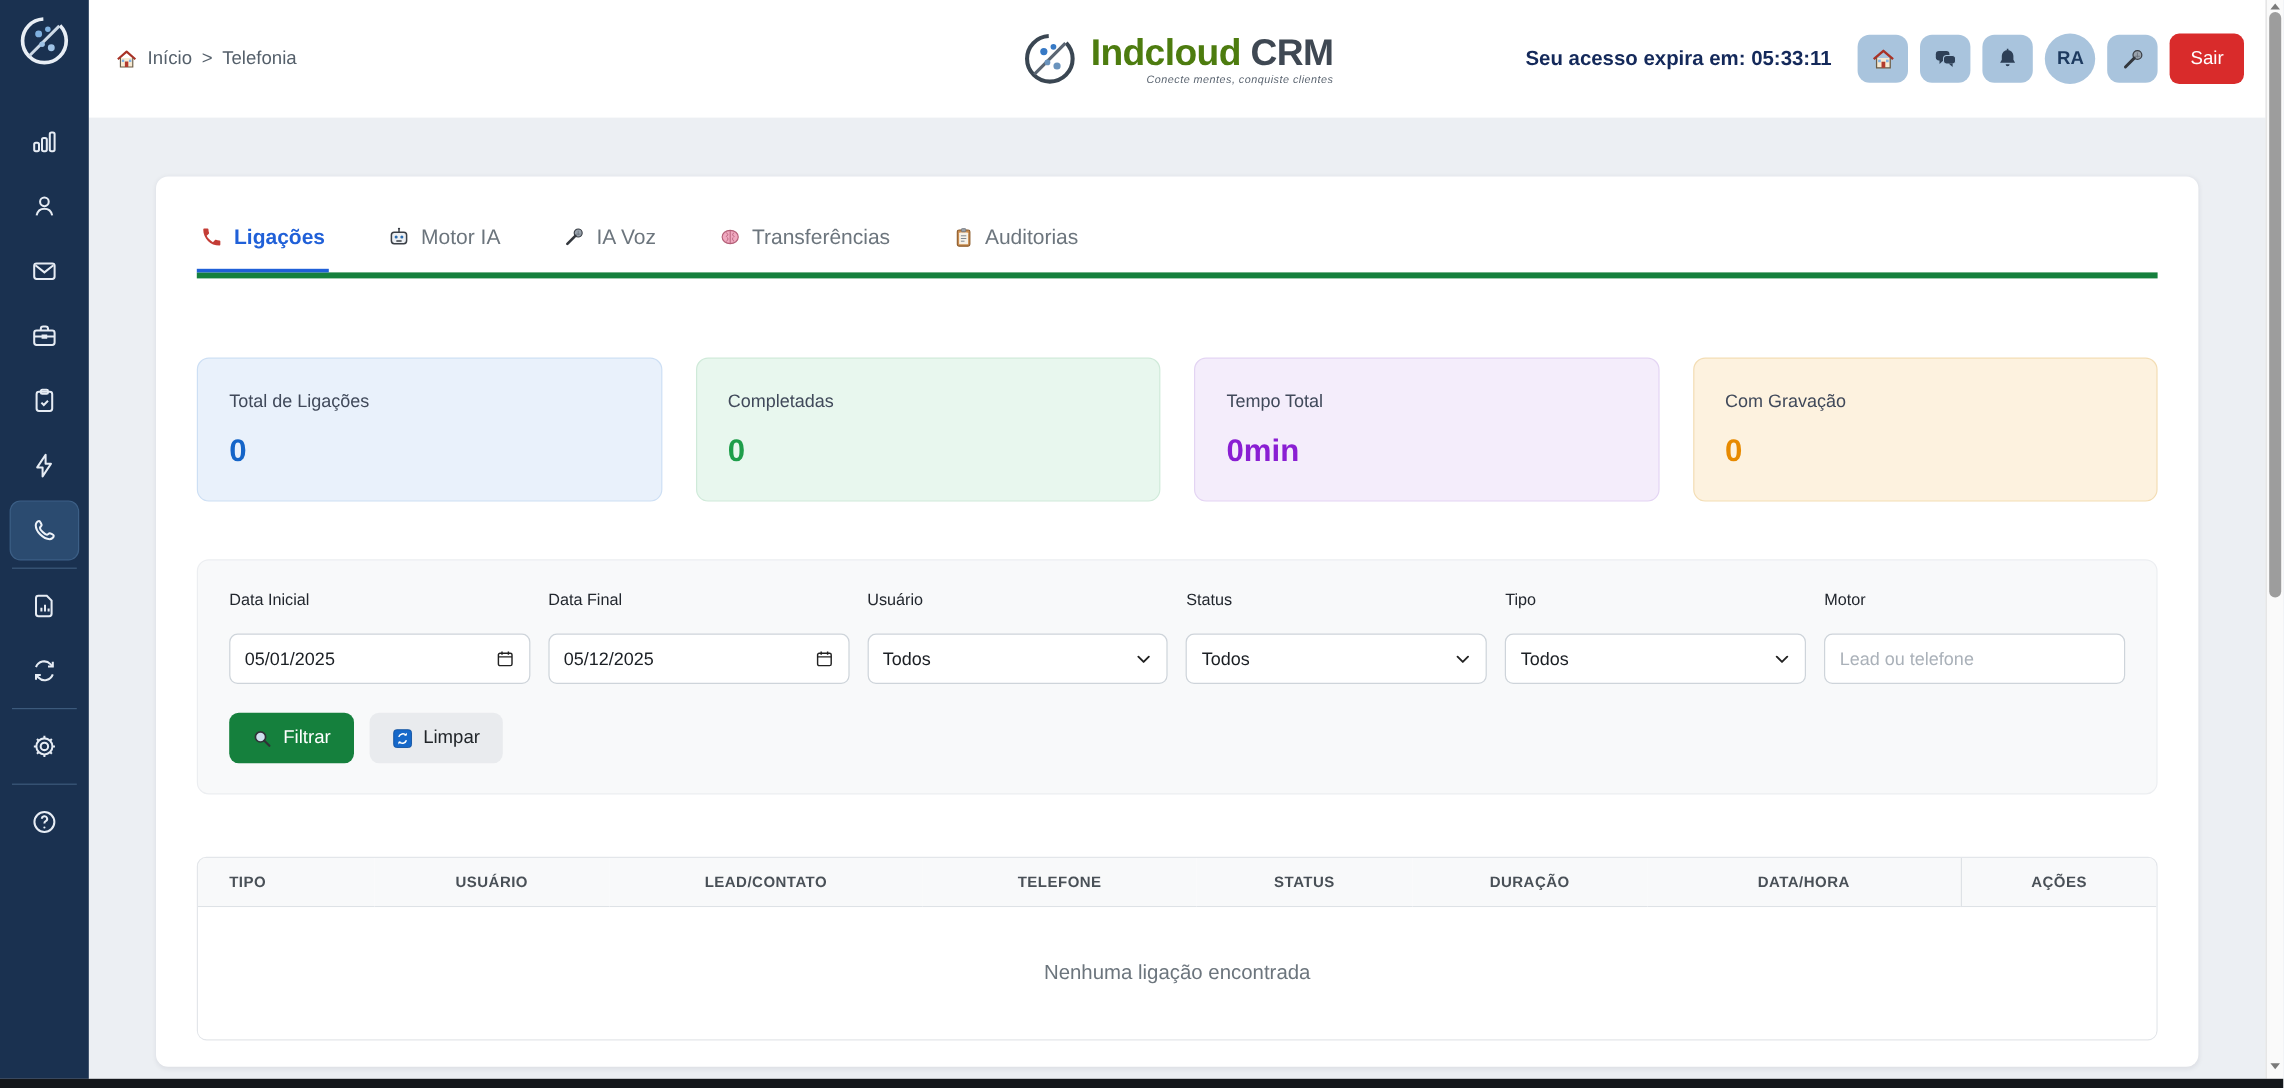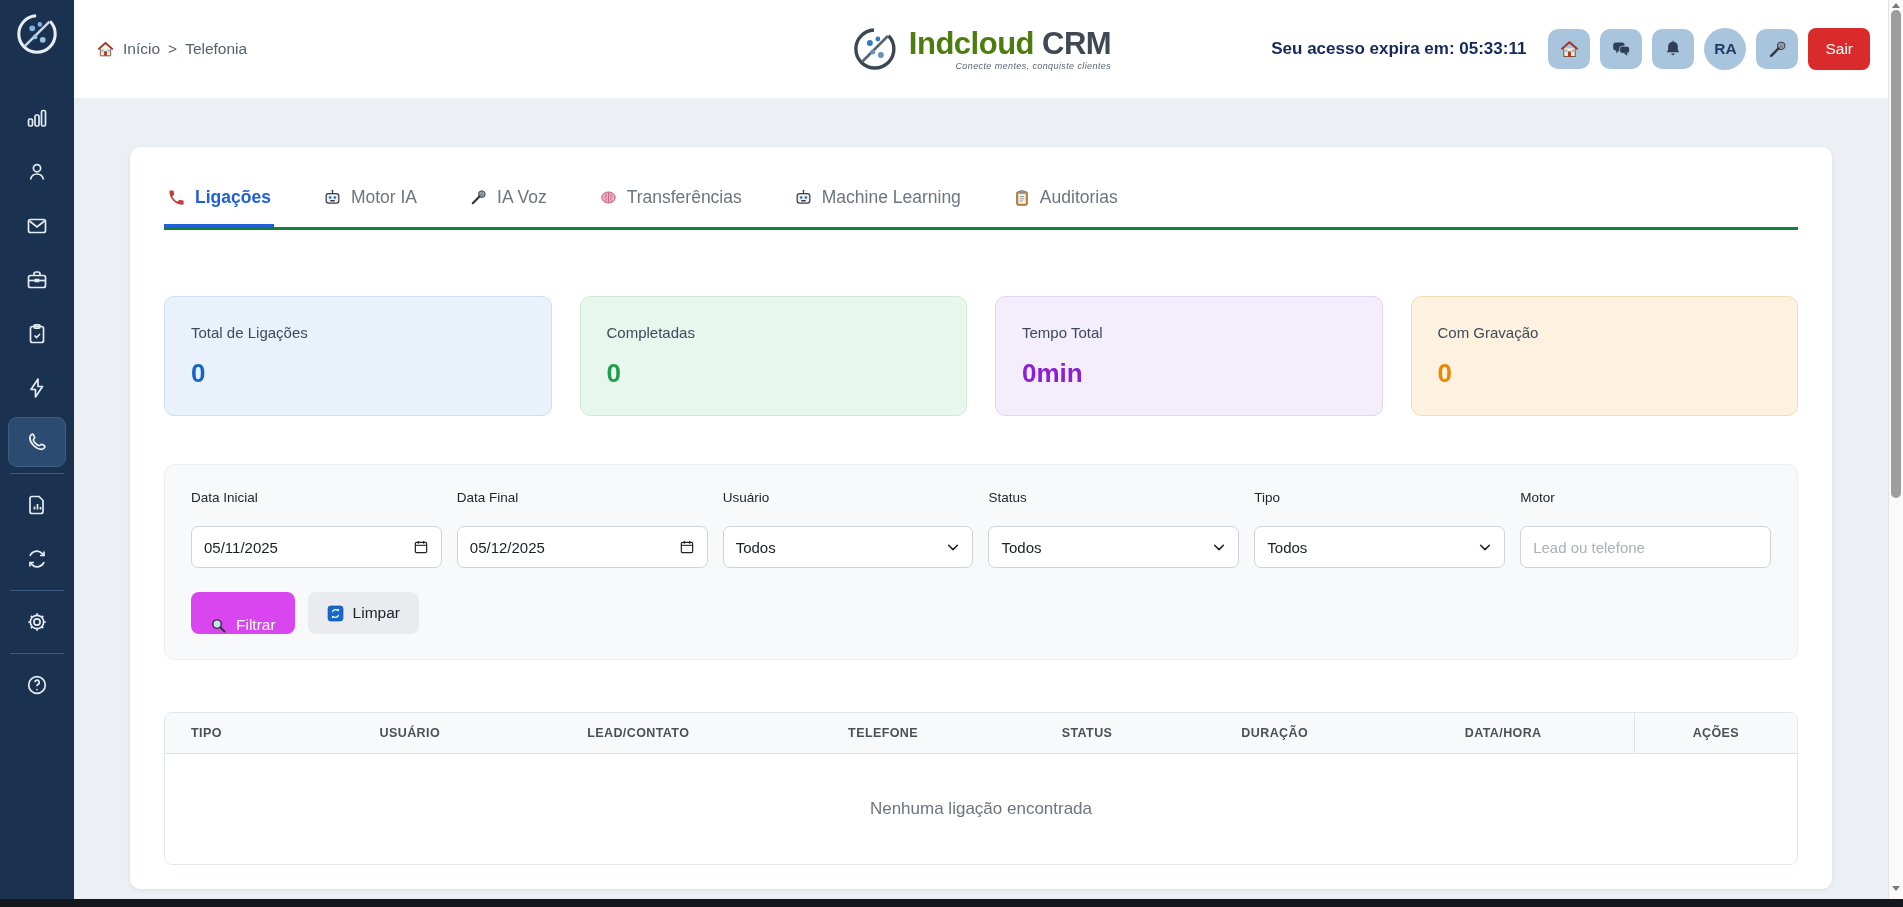--- a/index.html
+++ b/index.html
@@ -40,21 +40,21 @@
   .session-text { font-size:17px; font-weight:700; color:#14295a; margin-right:12px; white-space:nowrap; }
   .icon-btn { width:42px; height:40px; background:#a9c4dd; border:none; border-radius:10px; display:flex; align-items:center; justify-content:center; cursor:pointer; }
   .avatar { width:42px; height:42px; border-radius:50%; background:#a9c4dd; color:#1d3a5f; font-weight:700; font-size:15.5px; display:flex; align-items:center; justify-content:center; cursor:pointer; }
   .logout-btn { background:#d92b2b; color:#fff; border:none; border-radius:8px; height:42px; padding:0 17px; font-size:15.5px; font-family:inherit; display:flex; align-items:center; cursor:pointer; }
 
   
   .content { position:absolute; left:74px; top:95px; width:1814px; height:804px; overflow:hidden; }
   .main-card { margin:52px 56px 0; height:742px; background:#fff; border-radius:10px; box-shadow:0 1px 4px rgba(20,30,50,.08); padding:0 34px; }
 
   
-  .tabs-row { display:flex; gap:46px; padding-top:34px; border-bottom:3px solid #15803d; }
+  .tabs-row { display:flex; gap:46px; padding-top:34px; border-bottom:5px solid #15803d; }
   .tab { display:flex; align-items:center; gap:9px; padding:6px 3px 16px; font-size:17.5px; color:#6c757d; border-bottom:3px solid transparent; cursor:pointer; }
   .tab.active { color:#2060d8; font-weight:600; border-bottom-color:#2060d8; }
   .tab-icon { display:flex; align-items:center; }
 
   
   .stats-row { display:flex; gap:28px; margin-top:66px; }
   .stat { flex:1; border-radius:10px; padding:27px 26px; border:1px solid transparent; }
   .stat-label { font-size:15px; color:#40495a; }
   .stat-value { margin-top:17px; font-size:26px; font-weight:700; line-height:30px; }
   .stat-blue   { background:#e9f1fb; border-color:#cddff4; }
@@ -69,21 +69,21 @@
   
   .filter-panel { margin-top:48px; background:#f8f9fa; border:1px solid #eceef1; border-radius:10px; padding:25px 26px; }
   .fields-row { display:flex; gap:15px; }
   .field { flex:1; min-width:0; }
   .field-label { display:block; font-size:13.5px; color:#22272e; margin-bottom:21px; }
   .control { height:42px; width:100%; background:#fff; border:1px solid #ced4da; border-radius:7px; display:flex; align-items:center; justify-content:space-between; padding:0 12px; font-size:15px; color:#1b1f24; cursor:pointer; }
   input.control { font-family:inherit; cursor:text; }
   input.control::placeholder { color:#aab1b9; }
   .buttons-row { display:flex; gap:13px; margin-top:24px; }
   .btn { height:42px; border:none; border-radius:8px; display:flex; align-items:center; gap:9px; padding:0 19px; font-size:15.5px; font-family:inherit; cursor:pointer; }
-  .btn-filtrar { background:#d946ef; color:#fff;align-items:flex-end; }
+  .btn-filtrar { background:#15803d; color:#fff; }
   .btn-limpar { background:#e9ebee; color:#212529; }
 
   
   .calls-table { margin-top:52px; width:100%; border:1px solid #e3e6ea; border-radius:8px; border-collapse:separate; border-spacing:0; overflow:hidden; }
   .calls-table th { background:#f8f9fa; border-bottom:1px solid #dee2e6; padding:13px 10px; font-size:12.5px; font-weight:700; color:#495057; letter-spacing:0.4px; text-align:center; }
   .calls-table th:first-child { text-align:left; padding-left:26px; }
   .calls-table th:last-child { border-left:1px solid #dee2e6; }
   .calls-table td { padding:45px 0; text-align:center; color:#6c757d; font-size:17px; background:#fff; }
 </style>
 </head>
@@ -289,33 +289,20 @@
           <span class="tab-icon">
             <svg viewBox="0 0 24 24" width="19" height="19">
               <ellipse cx="12" cy="12" rx="8.5" ry="7" fill="#f0a9c0" stroke="#b35f77" stroke-width="1.2"></ellipse>
               <path d="M12 5.5v13M8 7.5c2 1.5 2 3-.5 4M16 7.5c-2 1.5-2 3 .5 4M8 16.5c1.5-1 2-2.5 1-4M16 16.5c-1.5-1-2-2.5-1-4" stroke="#b35f77" stroke-width="1" fill="none"></path>
             </svg>
           </span>
           <span>Transferências</span>
         </div>
         <div class="tab">
           <span class="tab-icon">
-            <svg viewBox="0 0 24 24" width="19" height="19">
-              <line x1="12" y1="4" x2="12" y2="7" stroke="#3a3f46" stroke-width="1.5"></line>
-              <circle cx="12" cy="3.4" r="1.2" fill="#3a3f46"></circle>
-              <rect x="4" y="7" width="16" height="12" rx="3" fill="#eceff3" stroke="#3a3f46" stroke-width="1.6"></rect>
-              <circle cx="9" cy="12" r="1.6" fill="#2b6cb0"></circle>
-                <circle cx="15" cy="12" r="1.6" fill="#2b6cb0"></circle>
-              <rect x="9" y="15.3" width="6" height="1.6" rx="0.8" fill="#3a3f46"></rect>
-            </svg>
-          </span>
-          <span>Machine Learning</span>
-        </div>
-        <div class="tab">
-          <span class="tab-icon">
             <svg viewBox="0 0 24 24" width="18" height="18">
               <rect x="5" y="3.5" width="14" height="18" rx="2" fill="#c98c4e" stroke="#8a5a2a" stroke-width="1.2"></rect>
               <rect x="7" y="6.2" width="10" height="13.3" rx="1" fill="#f6f1e7"></rect>
               <rect x="9.5" y="2" width="5" height="3.4" rx="1" fill="#9aa1a9" stroke="#6b7077" stroke-width="0.8"></rect>
               <path d="M9 10h6M9 13h6M9 16h4" stroke="#7c8690" stroke-width="1.1"></path>
             </svg>
           </span>
           <span>Auditorias</span>
         </div>
       </div>
@@ -337,21 +324,21 @@
           <div class="stat-label">Com Gravação</div>
           <div class="stat-value">0</div>
         </div>
       </div>
 
       <div class="filter-panel">
         <div class="fields-row">
           <div class="field">
             <span class="field-label">Data Inicial</span>
             <div class="control">
-              <span>05/11/2025</span>
+              <span>05/01/2025</span>
               <svg viewBox="0 0 24 24" width="16" height="16">
                 <rect x="3.5" y="5" width="17" height="15.5" rx="2" fill="none" stroke="#222" stroke-width="1.8"></rect>
                 <line x1="8" y1="3" x2="8" y2="7" stroke="#222" stroke-width="1.8"></line>
                 <line x1="16" y1="3" x2="16" y2="7" stroke="#222" stroke-width="1.8"></line>
                 <line x1="3.5" y1="9.5" x2="20.5" y2="9.5" stroke="#222" stroke-width="1.6"></line>
               </svg>
             </div>
           </div>
           <div class="field">
             <span class="field-label">Data Final</span>

